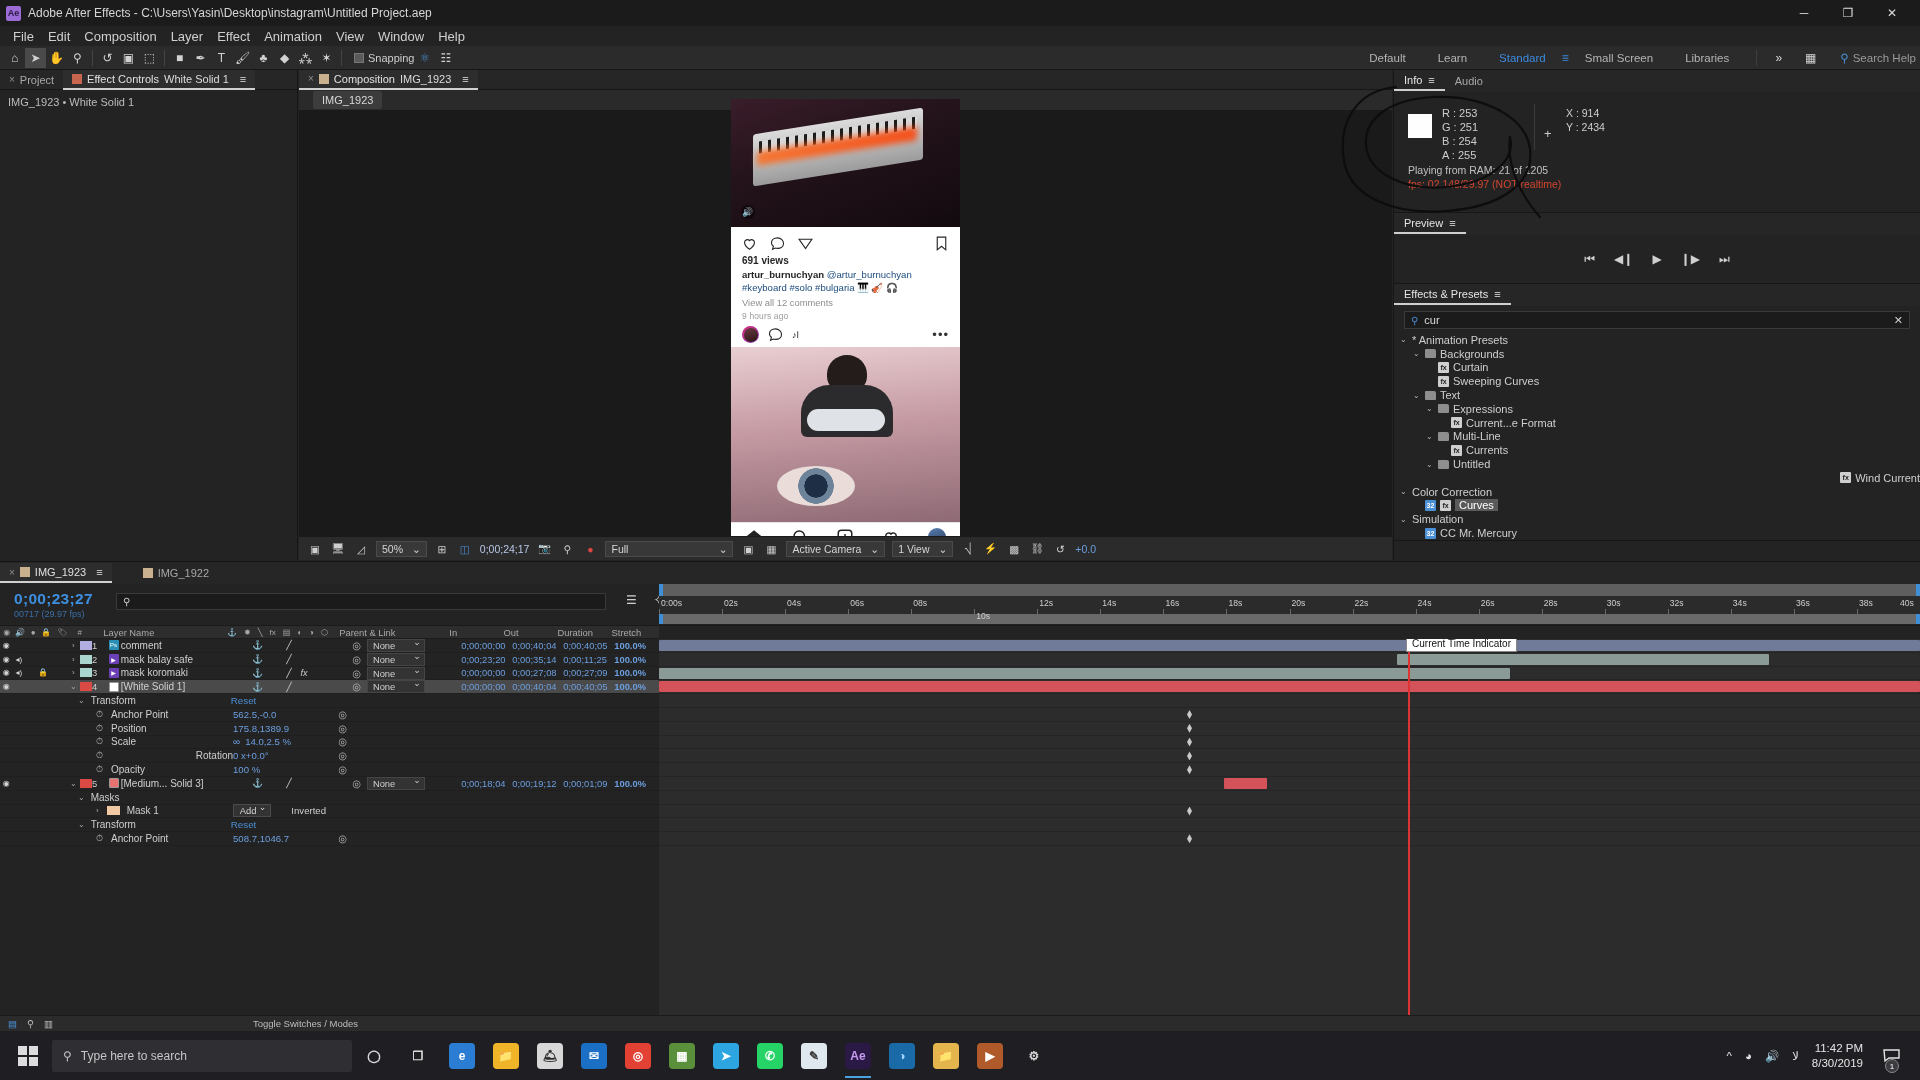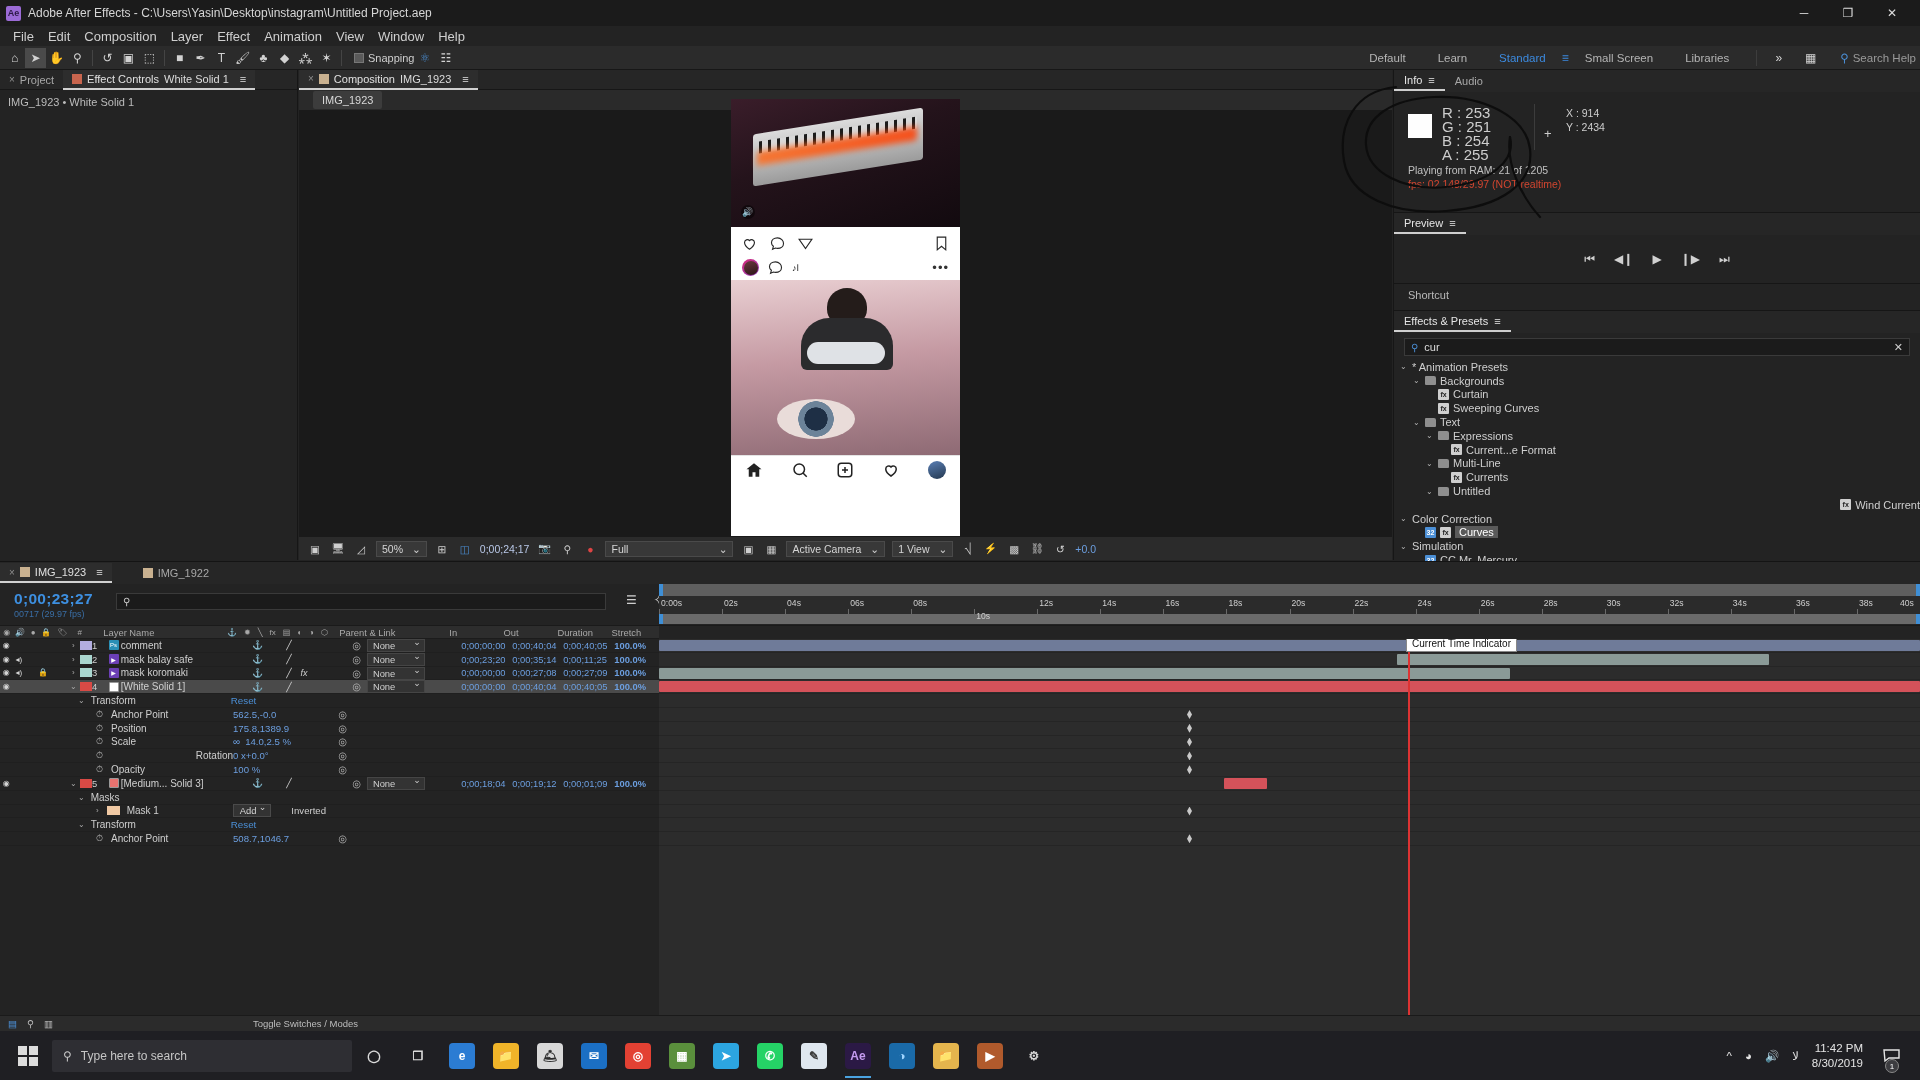--- a/index.html
+++ b/index.html
@@ -101,21 +101,21 @@
 
   
   .rightcol { position:absolute; left:1393px; top:70px; width:527px; height:490px; background:#232323;
     border-left:1px solid #161616;}
   .rp-sec { border-bottom:1px solid #161616; }
   .rp-tabs { height:22px; display:flex; align-items:center; background:#262626;}
   .rtab { font-size:11px; padding:3px 10px; color:#a8a8a8; display:flex; align-items:center; gap:6px;}
   .rtab.active { color:#e5e5e5; border-bottom:2px solid #cfcfcf;}
   .info-body { position:relative; height:120px; padding:7px 14px; }
   .info-swatch { position:absolute; left:14px; top:22px; width:24px; height:24px; background:#fefefe;}
-  .info-rgb { position:absolute; left:48px; top:14px; font-size:15px; line-height:14px; color:#cdcdcd;}
+  .info-rgb { position:absolute; left:48px; top:14px; font-size:11px; line-height:14px; color:#cdcdcd;}
   .info-xy { position:absolute; left:172px; top:14px; font-size:10.5px; line-height:14px; color:#cdcdcd;}
   .info-plus { position:absolute; left:150px; top:34px; color:#cdcdcd; font-size:13px;}
   .info-div { position:absolute; left:140px; top:12px; width:1px; height:46px; background:#3c3c3c;}
   .info-ram { position:absolute; left:14px; top:72px; font-size:10.5px; color:#c0c0c0;}
   .info-fps { position:absolute; left:14px; top:86px; font-size:10.5px; color:#d2452f;}
   .prev-body { height:48px; display:flex; align-items:center; justify-content:center; gap:19px; color:#d0d0d0; font-size:12px;}
   .short-body { height:26px; font-size:11px; padding:5px 14px; color:#b9b9b9; }
   .ep-body { padding:0; }
   .ep-search { margin:5px 10px 4px; height:18px; background:#1b1b1b; border:1px solid #3a3a3a;
     display:flex; align-items:center; gap:6px; padding:0 6px; font-size:11px; color:#ddd;}
@@ -330,20 +330,31 @@
             </svg>
           <svg class="ig-ic" viewBox="0 0 24 24" fill="none" stroke="#262626" stroke-width="1.6">
               <path d="M12 4C7 4 3.5 7 3.5 11c0 2 1 3.8 2.7 5L5 20l4-1.6c.9.3 2 .5 3 .5 5 0 8.5-3 8.5-7S17 4 12 4z"></path>
             </svg>
           <svg class="ig-ic" viewBox="0 0 24 24" fill="none" stroke="#262626" stroke-width="1.6">
               <path d="M3 6h18l-9 13z"></path>
             </svg>
           <svg class="ig-ic ig-bm" viewBox="0 0 24 24" fill="none" stroke="#262626" stroke-width="1.6">
               <path d="M6 3h12v18l-6-5-6 5z"></path>
             </svg>
+        </div>
+        <div class="ig-text">
+          <div class="ig-views">691 views</div>
+          <div class="ig-cap">
+            <b>artur_burnuchyan</b>
+            <span class="tag">@artur_burnuchyan</span><br>
+            <span class="tag">#keyboard #solo #bulgaria</span>
+            <span>🎹 🎻 🎧</span>
+          </div>
+          <div class="ig-sub">View all 12 comments</div>
+          <div class="ig-time">9 hours ago</div>
         </div>
         <div class="ig-comrow">
           <span class="ig-av">
               <i></i>
             </span>
           <svg class="ig-ic" viewBox="0 0 24 24" fill="none" stroke="#262626" stroke-width="1.6">
               <path d="M12 4C7 4 3.5 7 3.5 11c0 2 1 3.8 2.7 5L5 20l4-1.6c.9.3 2 .5 3 .5 5 0 8.5-3 8.5-7S17 4 12 4z"></path>
             </svg>
           <span style="font-size:9px;color:#222">♪ا</span>
           <span class="ig-dots">•••</span>
@@ -453,23 +464,20 @@
       </div>
       <div class="prev-body" id="prevctrls">
           <span>⏮</span>
           <span>◀❙</span>
           <span>▶</span>
           <span>❙▶</span>
           <span>⏭</span>
         </div>
     </div>
 
-    <div class="rp-sec">
-      <div class="short-body">Shortcut</div>
-    </div>
 
     <div class="rp-sec">
       <div class="rp-tabs">
         <div class="rtab active">
           <span>Effects &amp; Presets</span>
           <span>≡</span>
         </div>
       </div>
       <div class="ep-body">
         <div class="ep-search">

